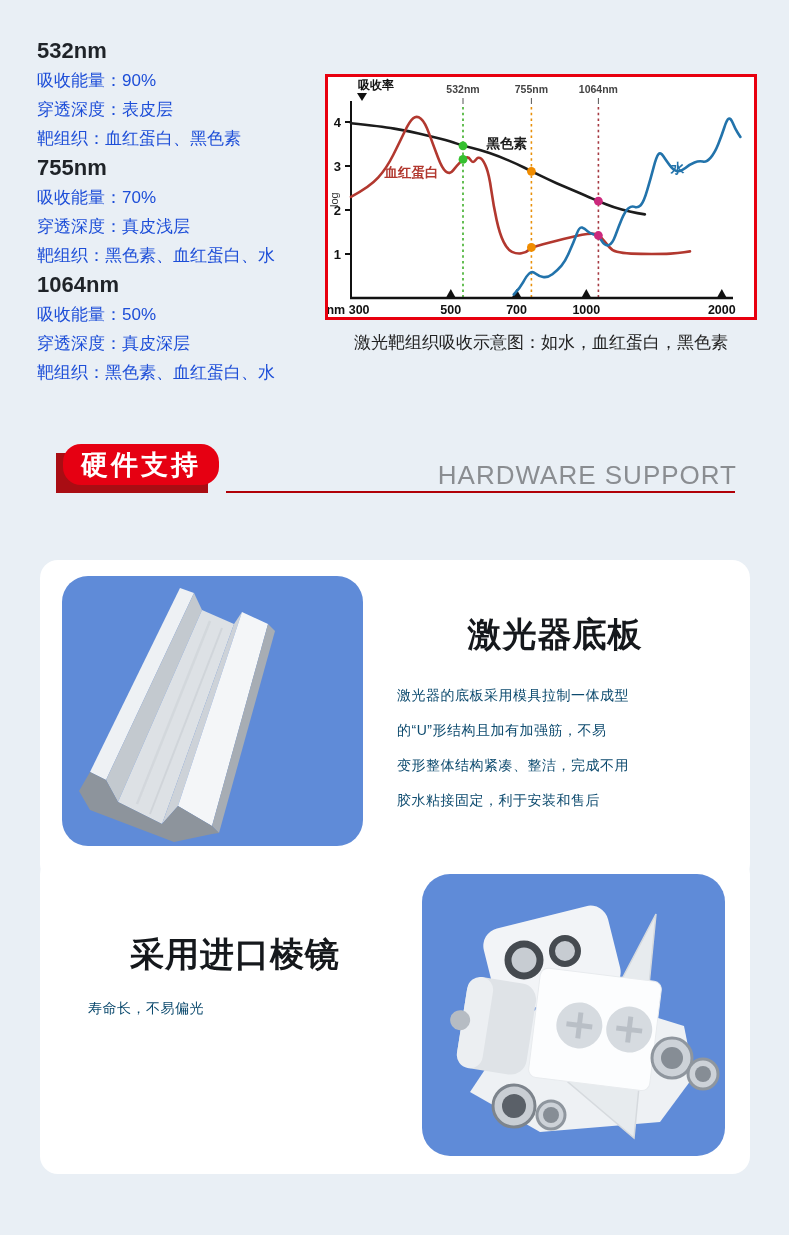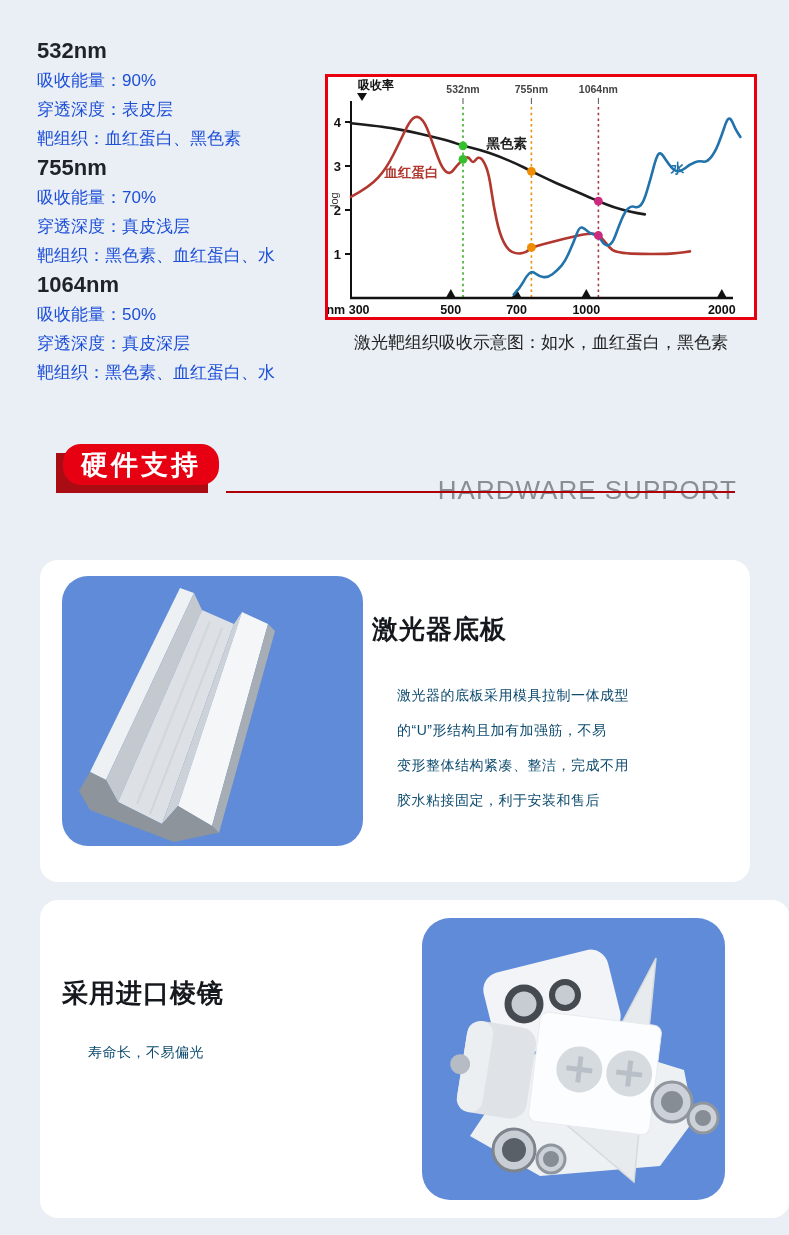--- a/index.html
+++ b/index.html
@@ -17,32 +17,32 @@
              background:#ffffff;border:3px solid #e8000f;box-sizing:border-box;}
   .chart-box svg{display:block;}
   .chart-caption{position:absolute;left:325px;top:331px;width:432px;text-align:center;
                  font-size:17px;font-weight:400;color:#222;}
 
   
   .sec-shadow{position:absolute;left:56px;top:453px;width:152px;height:40px;background:#a90d13;}
   .sec-badge{position:absolute;left:63px;top:444px;width:156px;height:41px;background:#e60012;
              display:flex;align-items:center;justify-content:center;border-radius:18px;}
   .sec-badge span{color:#fff;font-size:27px;font-weight:700;letter-spacing:3px;}
-  .sec-en{position:absolute;right:52px;top:475px;font-size:26px;color:#8a8d91;letter-spacing:1px;}
+  .sec-en{position:absolute;right:52px;top:460px;font-size:26px;color:#8a8d91;letter-spacing:1px;}
   .sec-rule{position:absolute;left:226px;top:491px;width:509px;height:2px;background:#b00007;}
 
   
   .card{position:absolute;left:40px;width:710px;background:#ffffff;border-radius:18px;}
   .card1{top:560px;height:322px;}
-  .card2{top:900px;height:318px;padding-left:40px;}
+  .card2{top:856px;height:318px;}
   .imgpanel{position:absolute;background:#5f8bd8;overflow:hidden;}
   .imgpanel1{left:22px;top:16px;width:301px;height:270px;border-radius:26px;}
   .imgpanel2{left:382px;top:18px;width:303px;height:282px;border-radius:28px;}
-  .card-title{position:absolute;margin:0;font-size:26px;font-weight:700;color:#15181c;
-              letter-spacing:1px;}
+  .card-title{position:absolute;margin:0;font-size:34px;font-weight:700;color:#15181c;
+              text-align:center;letter-spacing:1px;}
   .title1{left:332px;top:52px;width:366px;}
   .title2{left:22px;top:76px;width:346px;}
   .card-body{position:absolute;font-size:14px;color:#0c4a6e;letter-spacing:.5px;}
   .body1{left:357px;top:118px;width:356px;line-height:35px;}
   .body2{left:48px;top:134px;width:340px;line-height:36px;}
 </style>
 </head>
 <body>
 
 <div class="page">

